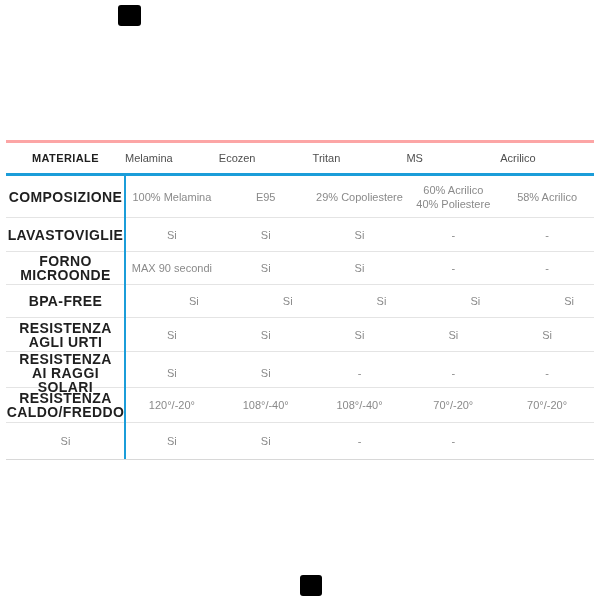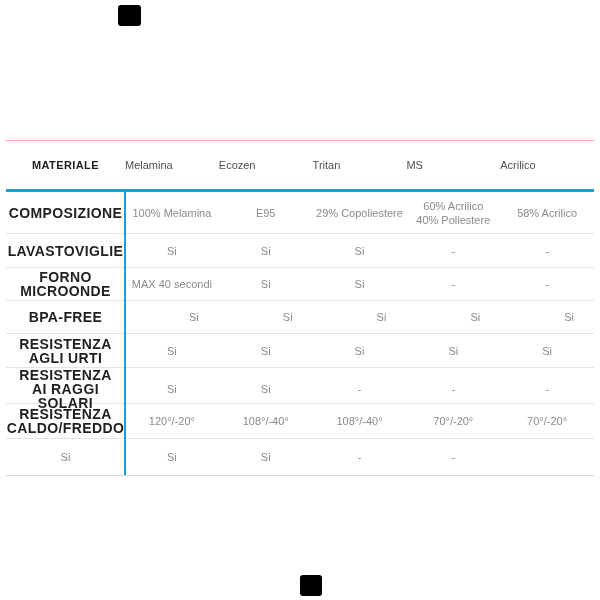--- a/index.html
+++ b/index.html
@@ -20,23 +20,23 @@
 
   .comparison-table {
     position: absolute;
     left: 6px; top: 140px;
     width: 588px;
   }
   .header-row {
     display: grid;
     grid-template-columns: 119px repeat(5, 1fr);
     align-items: center;
-    height: 52px;
+    height: 36px;
     box-sizing: border-box;
-    border-top: 1px solid #fca5a5;
+    border-top: 3px solid #fca5a5;
     border-bottom: 3px solid #1b9dd9;
   }
   .corner-label {
     font-size: 11px;
     font-weight: bold;
     letter-spacing: 0.4px;
     color: #1f1f1f;
     text-align: center;
     text-transform: uppercase;
   }
@@ -119,21 +119,21 @@
       <div class="row-label">LAVASTOVIGLIE</div>
       <div class="cell">Si</div>
       <div class="cell">Si</div>
       <div class="cell">Si</div>
       <div class="cell">-</div>
       <div class="cell">-</div>
     </div>
 
     <div class="row r3">
       <div class="row-label">FORNO MICROONDE</div>
-      <div class="cell">MAX 40 secondi</div>
+      <div class="cell">MAX 90 secondi</div>
       <div class="cell">Si</div>
       <div class="cell">Si</div>
       <div class="cell">-</div>
       <div class="cell">-</div>
     </div>
 
     <div class="row r4">
       <div class="row-label">BPA-FREE</div>
       <div class="cell">Si</div>
       <div class="cell">Si</div>

